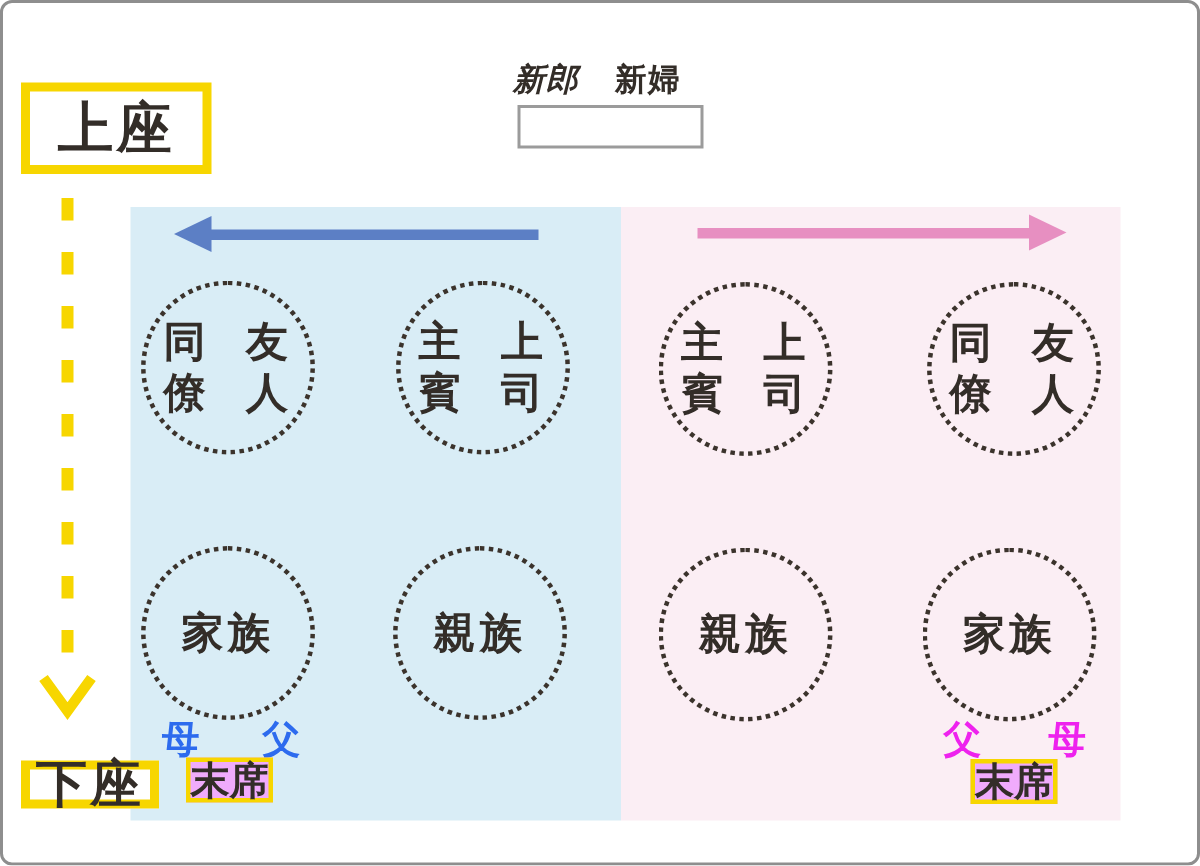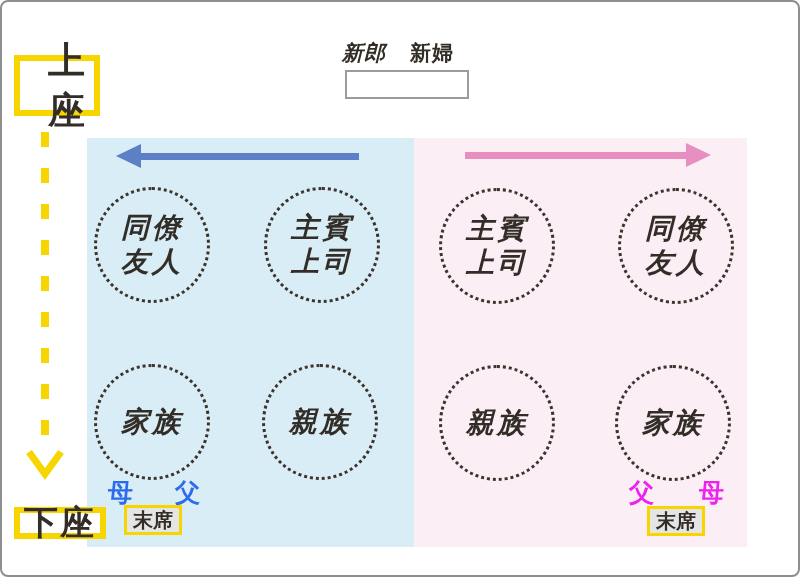--- a/index.html
+++ b/index.html
@@ -35,21 +35,21 @@
   
   .seat-box{
     position:absolute;
     background:#fff;
     border:6px solid var(--highlight-yellow);
     display:flex;align-items:center;justify-content:center;
     font-weight:700;color:var(--text);
     letter-spacing:2px;
     z-index:3;
   }
-  .seat-box.upper{left:12px;top:53px;width:86px;height:61px;font-size:37px;padding-left:28px;}
+  .seat-box.upper{left:12px;top:53px;width:127px;height:61px;font-size:37px;}
   .seat-box.lower{left:12px;top:505px;width:92px;height:32px;font-size:34px;}
 
   
   .head-label{
     position:absolute;top:37px;
     font-size:21px;font-weight:600;letter-spacing:1px;color:var(--text);
   }
   .head-label.groom{left:340px;font-style:italic;}
   .head-label.bride{left:408px;}
   .head-table{
@@ -79,23 +79,23 @@
   .bride-arrow-head{
     left:684px;top:141px;
     border-top:12px solid transparent;border-bottom:12px solid transparent;
     border-left:25px solid var(--bride-arrow);
   }
 
   
   .table-circle{
     position:absolute;width:116px;height:116px;
     border:3px dotted #3B332C;border-radius:50%;
-    display:flex;flex-direction:column;align-items:center;justify-content:center;
+    display:flex;flex-direction:row;align-items:center;justify-content:center;
     font-size:28px;font-weight:600;letter-spacing:3px;line-height:1.2;
-    color:var(--text);text-align:center;z-index:2;font-style:italic;
+    color:var(--text);text-align:center;z-index:2;
   }
   .table-circle span{display:block;}
   .c-g1{left:92px;top:185px;}
   .c-g2{left:262px;top:185px;}
   .c-g3{left:92px;top:362px;}
   .c-g4{left:260px;top:362px;}
   .c-b1{left:437px;top:186px;}
   .c-b2{left:616px;top:186px;}
   .c-b3{left:437px;top:363px;}
   .c-b4{left:613px;top:363px;}
@@ -108,23 +108,23 @@
   .parent.groom{color:var(--groom-parent-text);}
   .parent.bride{color:var(--bride-parent-text);}
   .p-g-left{left:106px;}
   .p-g-right{left:173px;}
   .p-b-left{left:627px;}
   .p-b-right{left:697px;}
 
   
   .last-seat{
     position:absolute;width:58px;height:30px;
-    background:#e5e5e5;border:3px solid var(--highlight-yellow);
+    background:#f0abfc;border:3px solid var(--highlight-yellow);
     display:flex;align-items:center;justify-content:center;
-    font-size:20px;font-weight:700;color:var(--text);z-index:3;
+    font-size:26px;font-weight:700;color:var(--text);z-index:3;
   }
   .last-seat.groom{left:122px;top:503px;}
   .last-seat.bride{left:645px;top:504px;}
 
   .v-arrow{position:absolute;left:14px;top:120px;z-index:2;}
 </style>
 </head>
 <body>
 
 <div class="stage">

